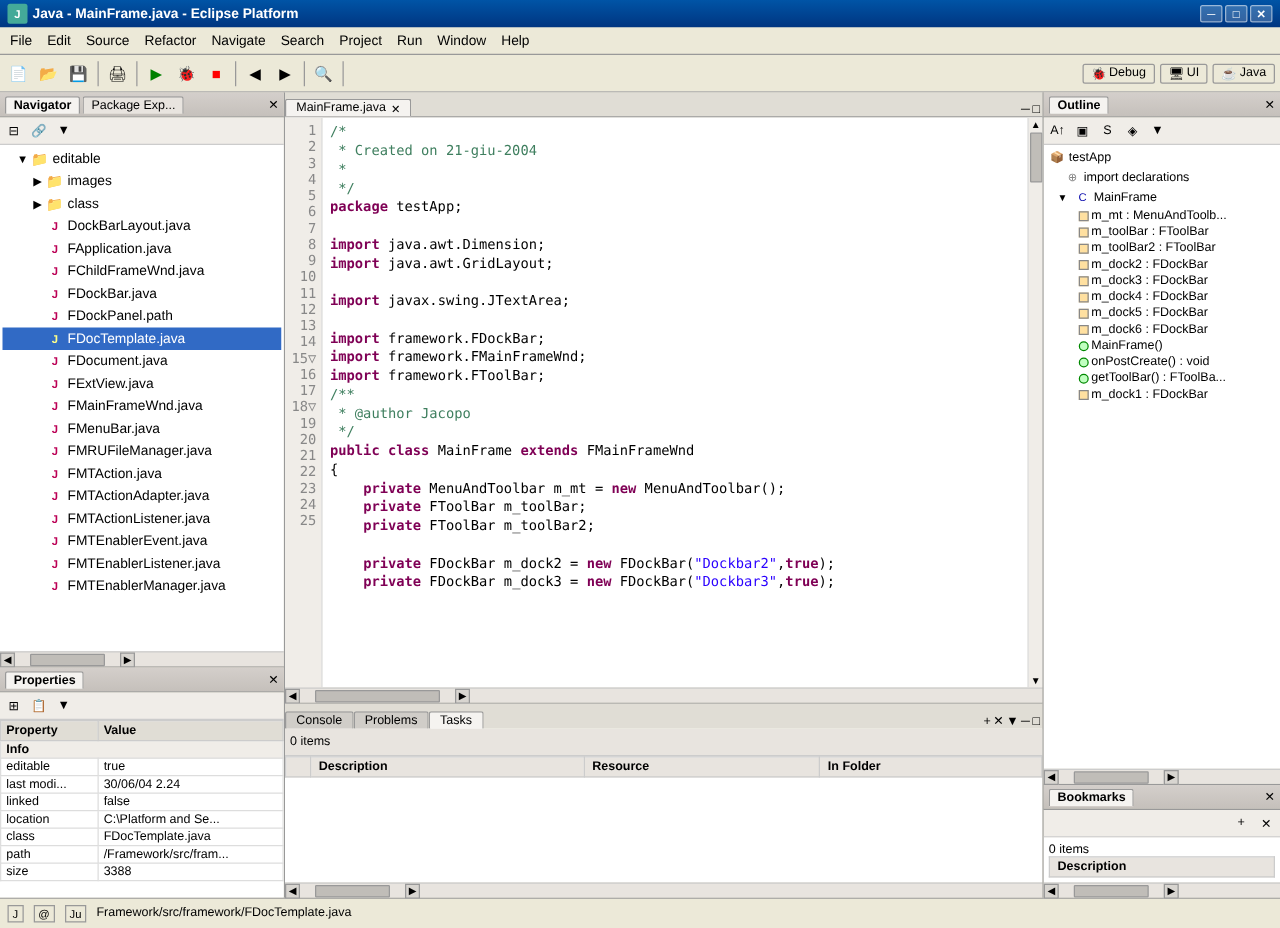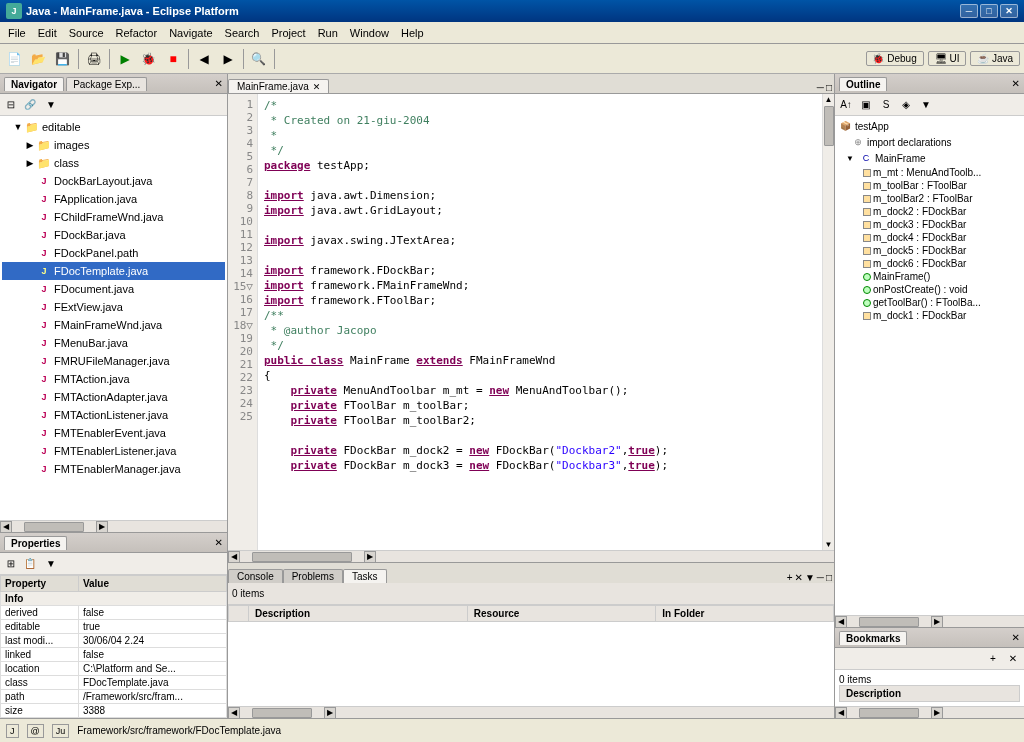--- a/index.html
+++ b/index.html
@@ -66,21 +66,21 @@
     .editor-tab.active { background: #f5f3f0; }
     .editor-max-btn { margin-left: auto; margin-right: 2px; display: flex; gap: 2px; }
     
     
     #code-editor { flex: 1; display: flex; background: white; overflow: hidden; }
     .line-numbers { background: #f0ede8; border-right: 1px solid #ddd; padding: 4px 4px; text-align: right; font-family: monospace; font-size: 11px; color: #888; min-width: 30px; overflow: hidden; }
     .code-content { flex: 1; padding: 4px 6px; font-family: monospace; font-size: 11px; overflow: auto; white-space: pre; line-height: 15px; }
     .code-scrollbar { width: 12px; background: #f0ede8; border-left: 1px solid #ddd; }
     
     
-    .kw { color: #7f0055; font-weight: bold; text-decoration: underline; }
+    .kw { color: #7f0055; font-weight: bold; }
     .cm { color: #3f7f5f; }
     .st { color: #2a00ff; }
     
     
     #tasks-panel { height: 155px; display: flex; flex-direction: column; }
     .tasks-tabs { background: #e0ddd5; height: 20px; display: flex; align-items: flex-end; }
     .tasks-tab { background: #d0cdc8; border: 1px solid #999; border-bottom: none; padding: 1px 8px; font-size: 10px; border-radius: 2px 2px 0 0; cursor: pointer; }
     .tasks-tab.active { background: #f5f3f0; }
     .tasks-content { flex: 1; background: white; overflow: auto; }
     .tasks-toolbar { background: #e8e4df; height: 22px; display: flex; align-items: center; padding: 0 4px; border-bottom: 1px solid #ccc; gap: 2px; font-size: 10px; }
@@ -308,24 +308,20 @@
             <tr>
               <th>Property</th>
               <th>Value</th>
             </tr>
           </thead>
           <tbody>
             <tr class="prop-group">
               <td colspan="2">Info</td>
             </tr>
             <tr class="table-row">
-              <td>derived</td>
-              <td>false</td>
-            </tr>
-            <tr class="table-row">
               <td>editable</td>
               <td>true</td>
             </tr>
             <tr class="table-row">
               <td>last modi...</td>
               <td>30/06/04 2.24</td>
             </tr>
             <tr class="table-row">
               <td>linked</td>
               <td>false</td>

